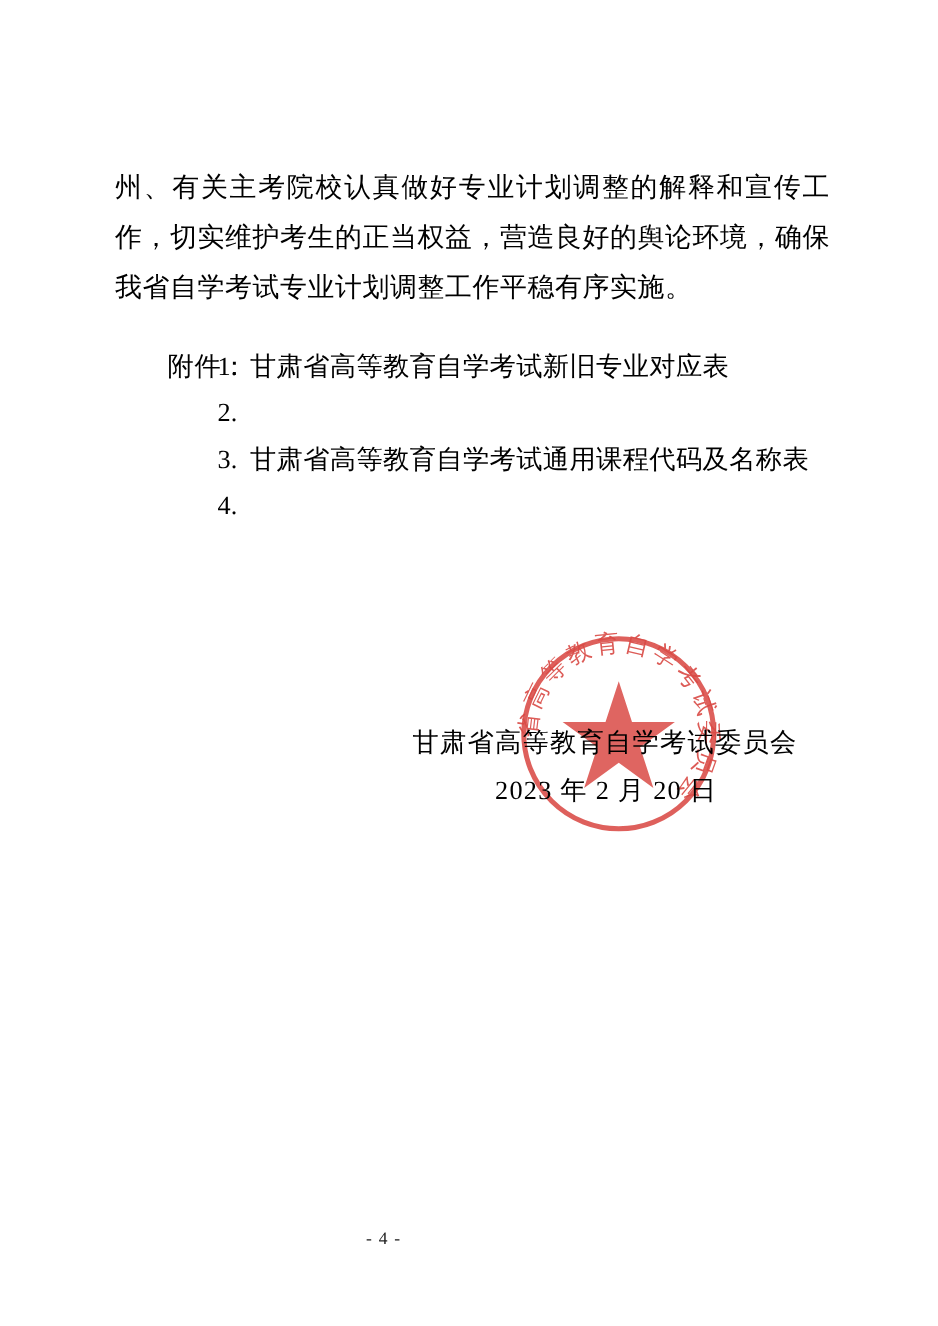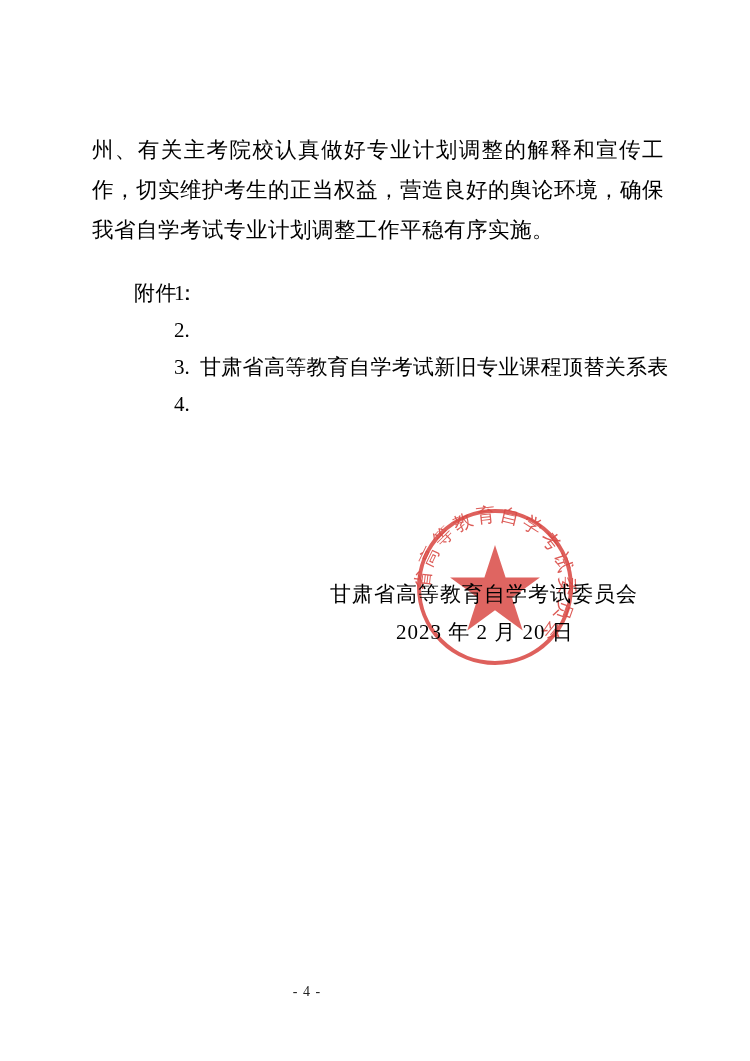--- a/index.html
+++ b/index.html
@@ -104,29 +104,30 @@
 <div class="page">
 
   <div class="body-text">
     <p>州、有关主考院校认真做好专业计划调整的解释和宣传工作，切实维护考生的正当权益，营造良好的舆论环境，确保我省自学考试专业计划调整工作平稳有序实施。</p>
   </div>
 
   <div class="attachments">
     <div class="att-row">
       <span class="att-label">附件：</span>
       <span class="att-num">1.</span>
+      <span class="att-text">甘肃省高等教育自学考试新旧专业对应表</span>
     </div>
     <div class="att-row">
       <span class="att-label"></span>
       <span class="att-num">2.</span>
     </div>
     <div class="att-row">
       <span class="att-label"></span>
       <span class="att-num">3.</span>
-      <span class="att-text">甘肃省高等教育自学考试新旧专业课程顶替关系表</span>
+      <span class="att-text">甘肃省高等教育自学考试通用课程代码及名称表</span>
     </div>
     <div class="att-row">
       <span class="att-label"></span>
       <span class="att-num">4.</span>
     </div>
   </div>
 
   <div class="seal">
     <svg width="178" height="178" viewBox="0 0 178 178" xmlns="http://www.w3.org/2000/svg">
       <defs>

